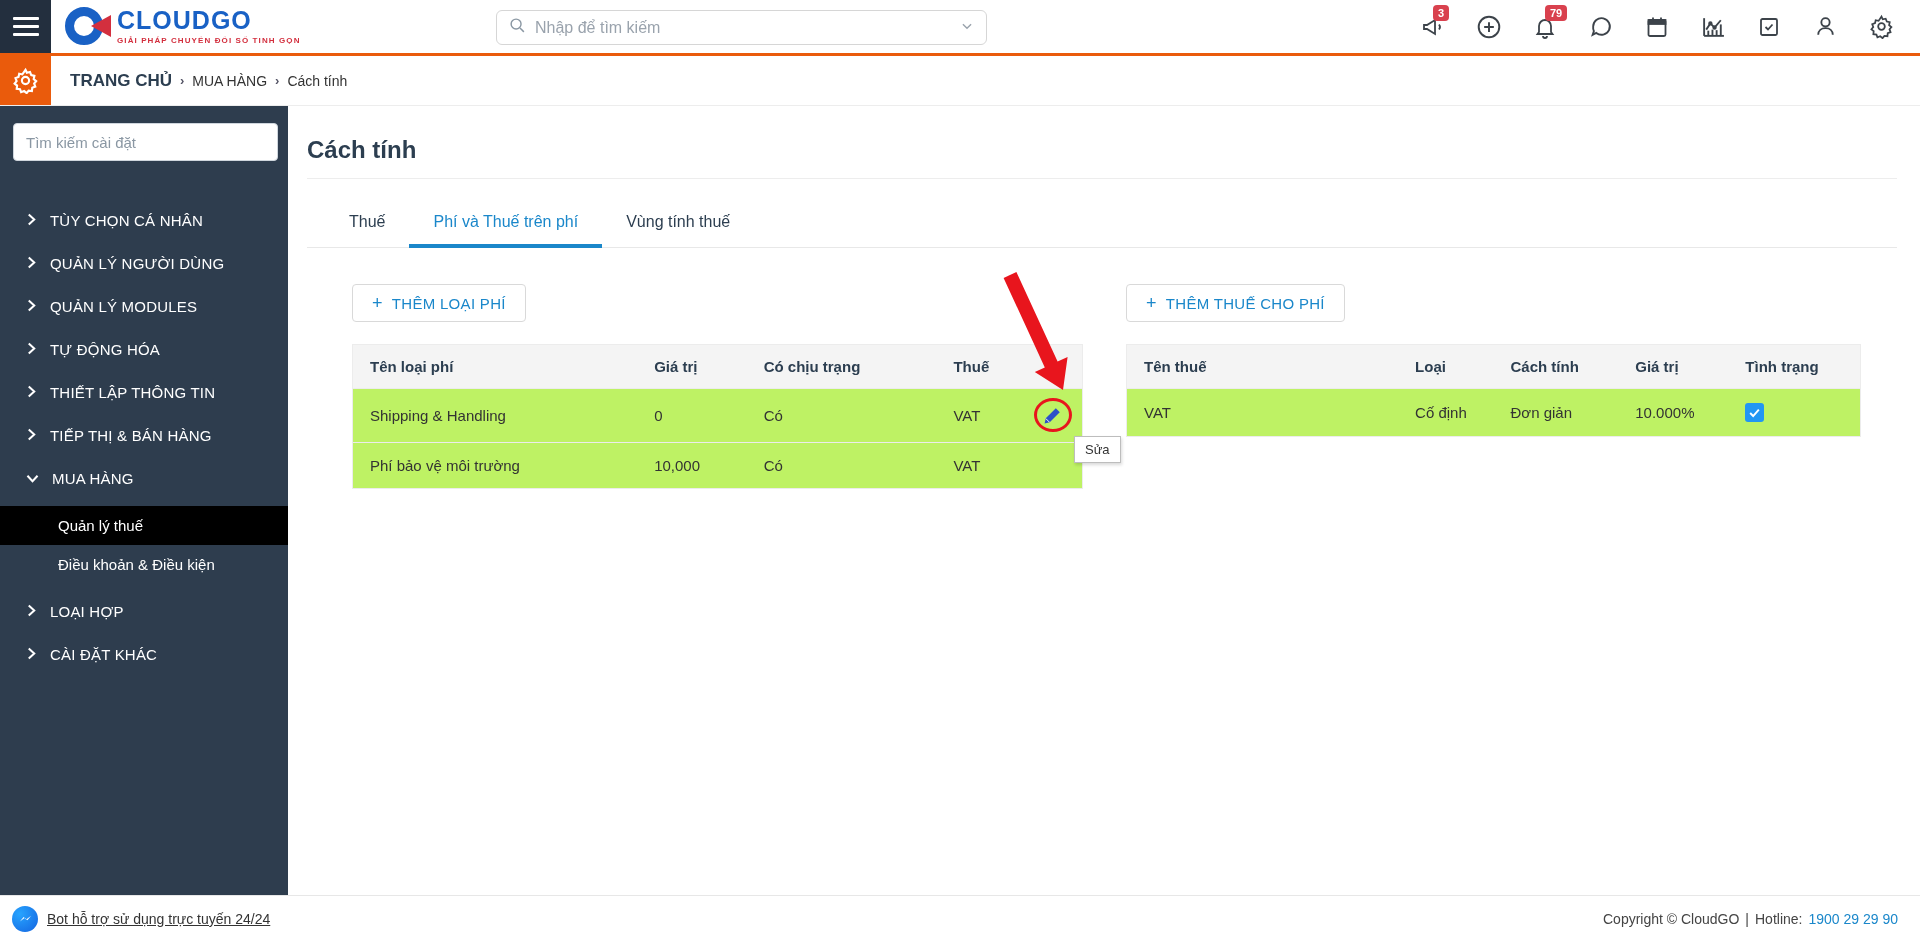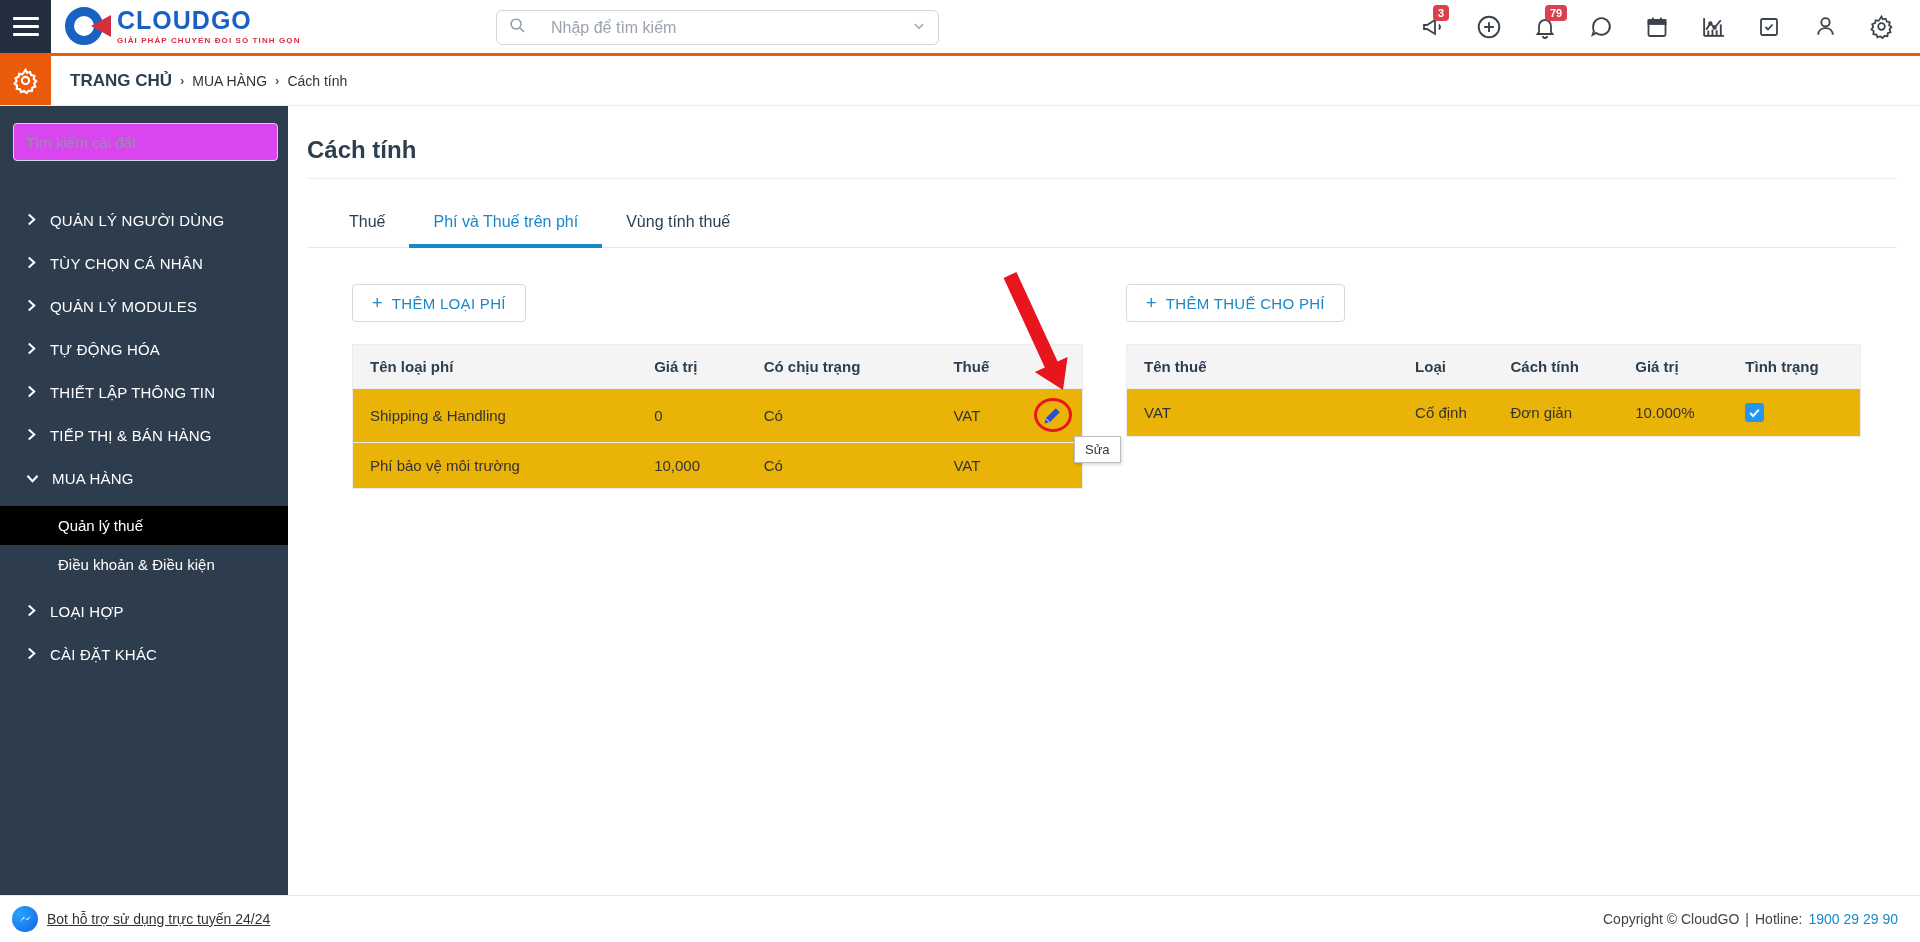--- a/index.html
+++ b/index.html
@@ -10,42 +10,42 @@
   .topbar { height:56px; background:#fff; border-bottom:3px solid #ea5b0c; display:flex; align-items:stretch; flex:0 0 auto; }
   .hamburger-box { width:51px; background:#232f3e; display:flex; flex-direction:column; justify-content:center; align-items:center; gap:5px; cursor:pointer; }
   .hamburger-box span { display:block; width:26px; height:3px; background:#fff; border-radius:1px; }
   .logo-wrap { display:flex; align-items:center; margin-left:14px; gap:8px; }
   .logo-mark { position:relative; width:44px; height:44px; }
   .logo-mark .ring { position:absolute; left:0; top:2px; width:38px; height:38px; border-radius:50%; border:9px solid #1961c5; }
   .logo-mark .tri { position:absolute; right:-2px; top:10px; width:0; height:0; border-top:11px solid transparent; border-bottom:11px solid transparent; border-right:20px solid #d32f3e; }
   .logo-text-block { display:flex; flex-direction:column; line-height:1; }
   .logo-name { font-size:25px; font-weight:bold; color:#1961c5; letter-spacing:1px; }
   .logo-tagline { font-size:8px; color:#d32f3e; font-weight:bold; letter-spacing:1.1px; margin-top:4px; }
-  .topbar-search { position:absolute; left:496px; top:10px; width:443px; height:35px; border:1px solid #d6d6d6; border-radius:6px; display:flex; align-items:center; padding:0 12px; gap:25px; background:#fff; }
+  .topbar-search { position:absolute; left:496px; top:10px; width:491px; height:35px; border:1px solid #d6d6d6; border-radius:6px; display:flex; align-items:center; padding:0 12px; gap:9px; background:#fff; }
   .topbar-search input { border:none; outline:none; flex:1; font-size:16px; color:#333; font-family:"Liberation Sans", sans-serif; }
   .topbar-search input::placeholder { color:#9aa3ad; }
   .topbar-icons { margin-left:auto; display:flex; align-items:center; gap:30px; padding-right:26px; }
   .tb-icon { position:relative; width:26px; height:26px; display:flex; align-items:center; justify-content:center; cursor:pointer; }
   .tb-icon svg { display:block; }
   .badge { position:absolute; top:-9px; left:13px; background:#d9414e; color:#fff; font-size:11px; font-weight:bold; padding:1px 5px; border-radius:4px; line-height:1.3; }
 
   
   .crumbbar { height:50px; border-bottom:1px solid #ededed; display:flex; align-items:stretch; flex:0 0 auto; }
   .gear-box { width:51px; background:#ea5b0c; color:#fff; display:flex; align-items:center; justify-content:center; font-size:24px; cursor:pointer; }
   .crumbs { display:flex; align-items:center; gap:8px; margin-left:19px; }
   .crumb-root { font-size:17px; font-weight:bold; color:#2c3e50; cursor:pointer; }
   .crumb-sep { font-size:13px; color:#556; font-weight:bold; }
   .crumb-item { font-size:14px; color:#333; cursor:pointer; }
 
   
   .bodyrow { flex:1 1 auto; display:flex; min-height:0; }
 
   
   .sidebar { width:288px; flex:0 0 auto; background:#2e3d4e; padding-top:17px; color:#fff; }
-  .sidebar-search { margin:0 10px 0 13px; width:265px; height:38px; background:#d946ef; border-radius:4px; border:1px solid #cfd6dd; padding:16px 12px; font-size:15px; color:#333; outline:none; font-family:"Liberation Sans", sans-serif; }
+  .sidebar-search { margin:0 10px 0 13px; width:265px; height:38px; background:#ffffff; border-radius:4px; border:1px solid #cfd6dd; padding:16px 12px; font-size:15px; color:#333; outline:none; font-family:"Liberation Sans", sans-serif; }
   .sidebar-search::placeholder { color:#8a97a3; }
   .side-menu { margin-top:38px; }
   .side-item { display:flex; align-items:center; gap:13px; padding:13px 16px 13px 26px; font-size:15px; letter-spacing:.2px; cursor:pointer; }
   .side-item svg { flex:0 0 auto; }
   .side-sub { padding:11px 16px 11px 58px; font-size:15px; cursor:pointer; }
   .side-sub.active { background:#000; }
   .side-group-gap { height:6px; }
 
   
   .main { flex:1 1 auto; background:#fff; padding:30px 0 0 19px; position:relative; }
@@ -56,21 +56,21 @@
   .tab.active { color:#1a87ca; border-bottom:4px solid #1a87ca; margin-bottom:-1px; }
 
   .panels { display:flex; margin-top:36px; padding-left:45px; gap:43px; }
   .panel-fees { width:731px; flex:0 0 auto; }
   .panel-taxes { width:735px; flex:0 0 auto; }
   .add-btn { display:inline-flex; align-items:center; gap:9px; border:1px solid #d9d9d9; background:#fff; border-radius:4px; padding:9px 19px; color:#1a87ca; font-size:15px; letter-spacing:.3px; cursor:pointer; font-family:"Liberation Sans", sans-serif; }
   .add-btn .plus { font-size:18px; font-weight:400; line-height:1; }
   .table-wrap { margin-top:22px; position:relative; }
   table.data { width:100%; border-collapse:collapse; font-size:15px; }
   table.data thead th { background:#f4f4f4; text-align:left; font-weight:600; color:#2c3e50; padding:13px 17px; }
-  table.data tbody td { padding:14px 17px; color:#333; border-bottom:1px solid #ececec; background:#eab308; }
+  table.data tbody td { padding:14px 17px; color:#333; border-bottom:1px solid #ececec; background:#bef264; }
   table.data { border:1px solid #ececec; }
   table.data thead th { border-bottom:1px solid #ececec; }
 
   .edit-cell { position:relative; text-align:center; width:56px; }
   .edit-btn { display:inline-flex; align-items:center; justify-content:center; width:24px; height:24px; cursor:pointer; }
   .red-ring { position:absolute; left:50%; top:50%; transform:translate(-50%,-50%); width:38px; height:34px; border:3px solid #e8151d; border-radius:50%; pointer-events:none; }
   .annot-arrow { position:absolute; left:648px; top:-74px; pointer-events:none; z-index:5; }
   .tooltip { position:absolute; left:722px; top:92px; background:#fff; border:1px solid #bdbdbd; box-shadow:1px 2px 3px rgba(0,0,0,.15); font-size:13px; color:#333; padding:5px 10px; z-index:4; }
 
   .checkbox { width:19px; height:19px; background:#2196f3; border-radius:3px; display:inline-flex; align-items:center; justify-content:center; cursor:pointer; }
@@ -204,27 +204,27 @@
 
   <div class="bodyrow">
 
     <div class="sidebar">
       <input class="sidebar-search" type="text" placeholder="Tìm kiếm cài đặt" style="">
       <div class="side-menu">
         <div class="side-item">
           <span><svg width="11" height="13" viewBox="0 0 12 14" fill="none" stroke="#fff" stroke-width="2.2">
                 <polyline points="3,1.5 9,7 3,12.5"></polyline>
               </svg></span>
+          <span>TÙY CHỌN CÁ NHÂN</span>
+        </div>
+        <div class="side-item">
+          <span><svg width="11" height="13" viewBox="0 0 12 14" fill="none" stroke="#fff" stroke-width="2.2">
+                <polyline points="3,1.5 9,7 3,12.5"></polyline>
+              </svg></span>
           <span>QUẢN LÝ NGƯỜI DÙNG</span>
-        </div>
-        <div class="side-item">
-          <span><svg width="11" height="13" viewBox="0 0 12 14" fill="none" stroke="#fff" stroke-width="2.2">
-                <polyline points="3,1.5 9,7 3,12.5"></polyline>
-              </svg></span>
-          <span>TÙY CHỌN CÁ NHÂN</span>
         </div>
         <div class="side-item">
           <span><svg width="11" height="13" viewBox="0 0 12 14" fill="none" stroke="#fff" stroke-width="2.2">
                 <polyline points="3,1.5 9,7 3,12.5"></polyline>
               </svg></span>
           <span>QUẢN LÝ MODULES</span>
         </div>
         <div class="side-item">
           <span><svg width="11" height="13" viewBox="0 0 12 14" fill="none" stroke="#fff" stroke-width="2.2">
                 <polyline points="3,1.5 9,7 3,12.5"></polyline>

